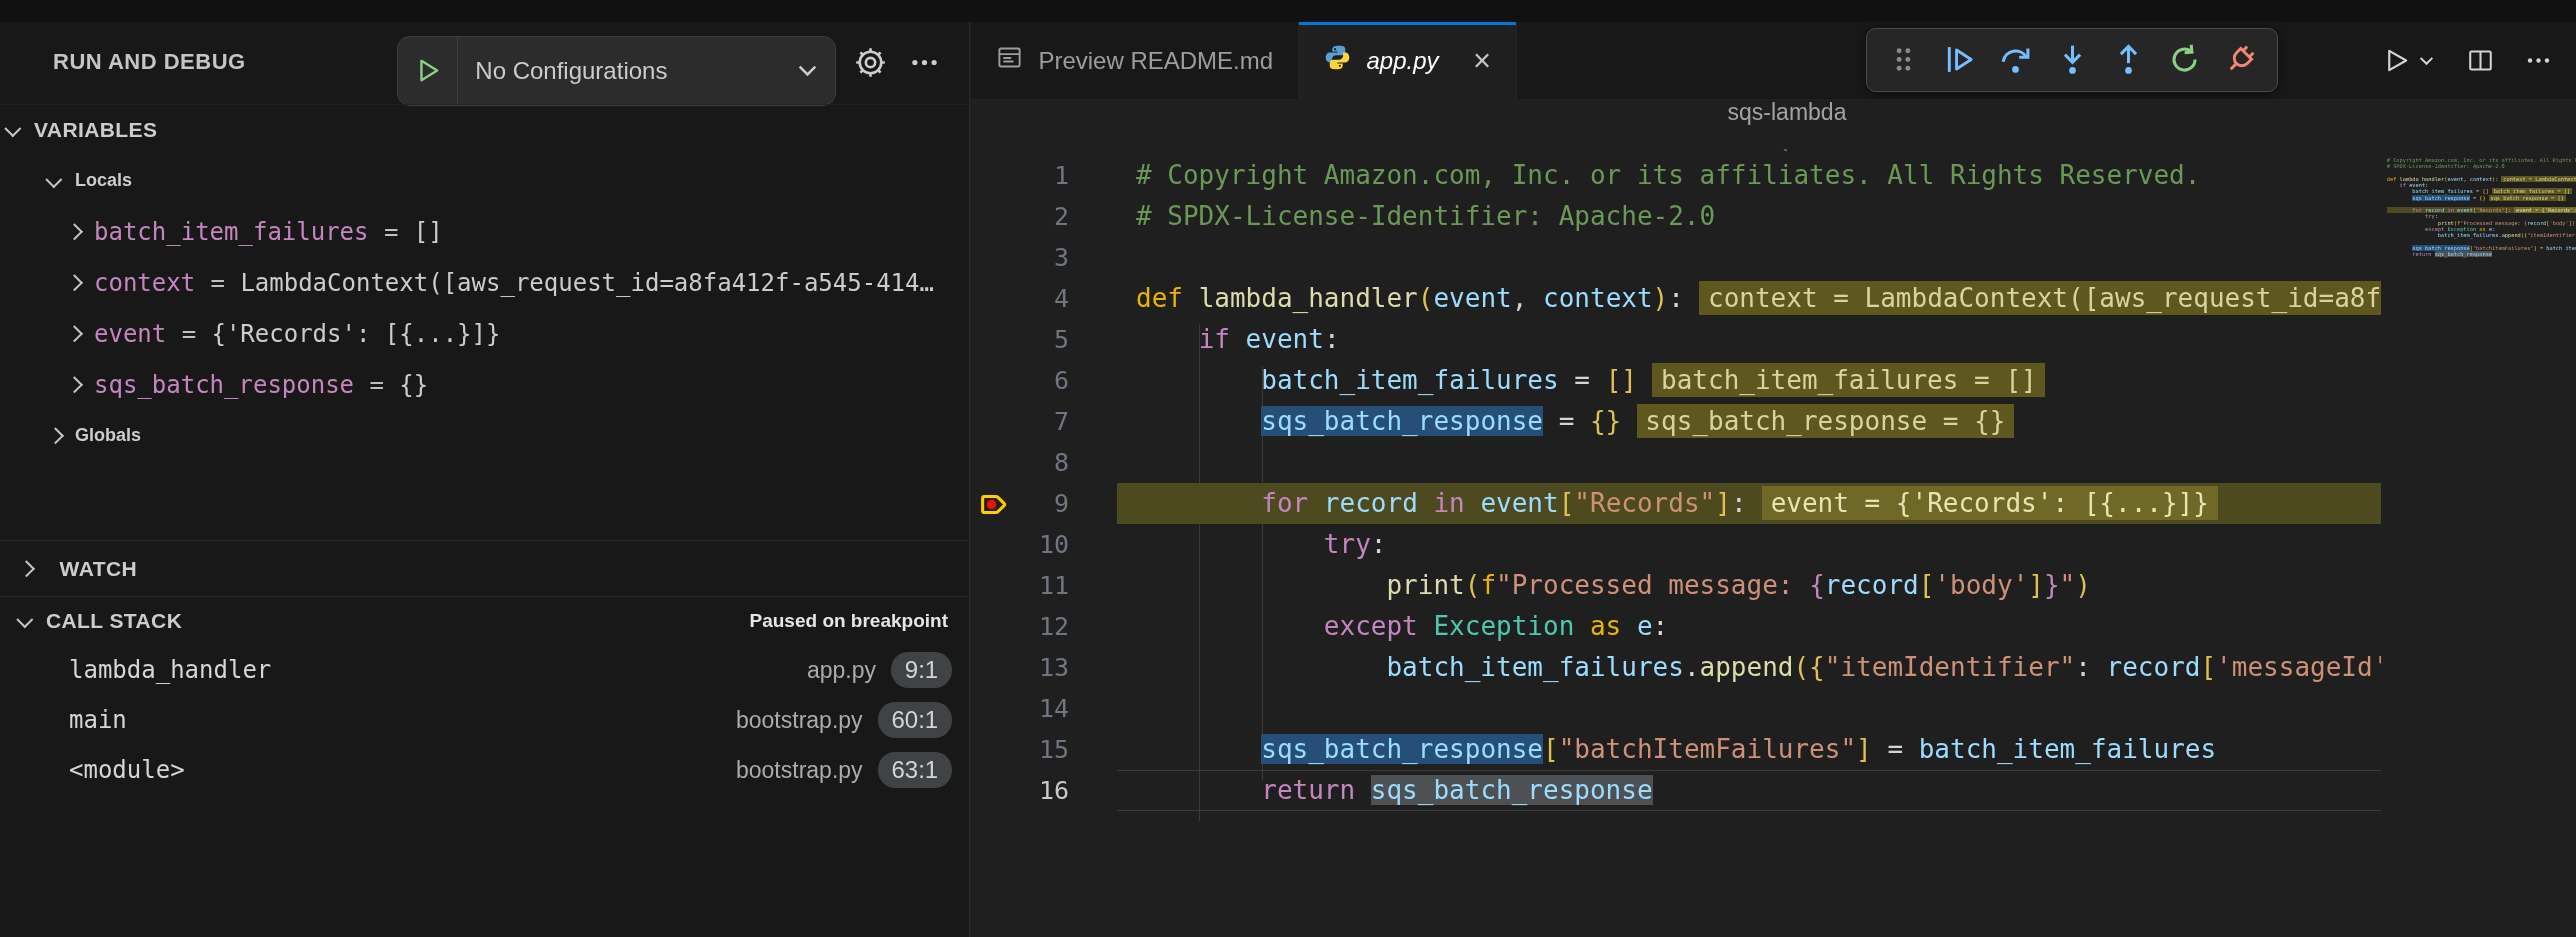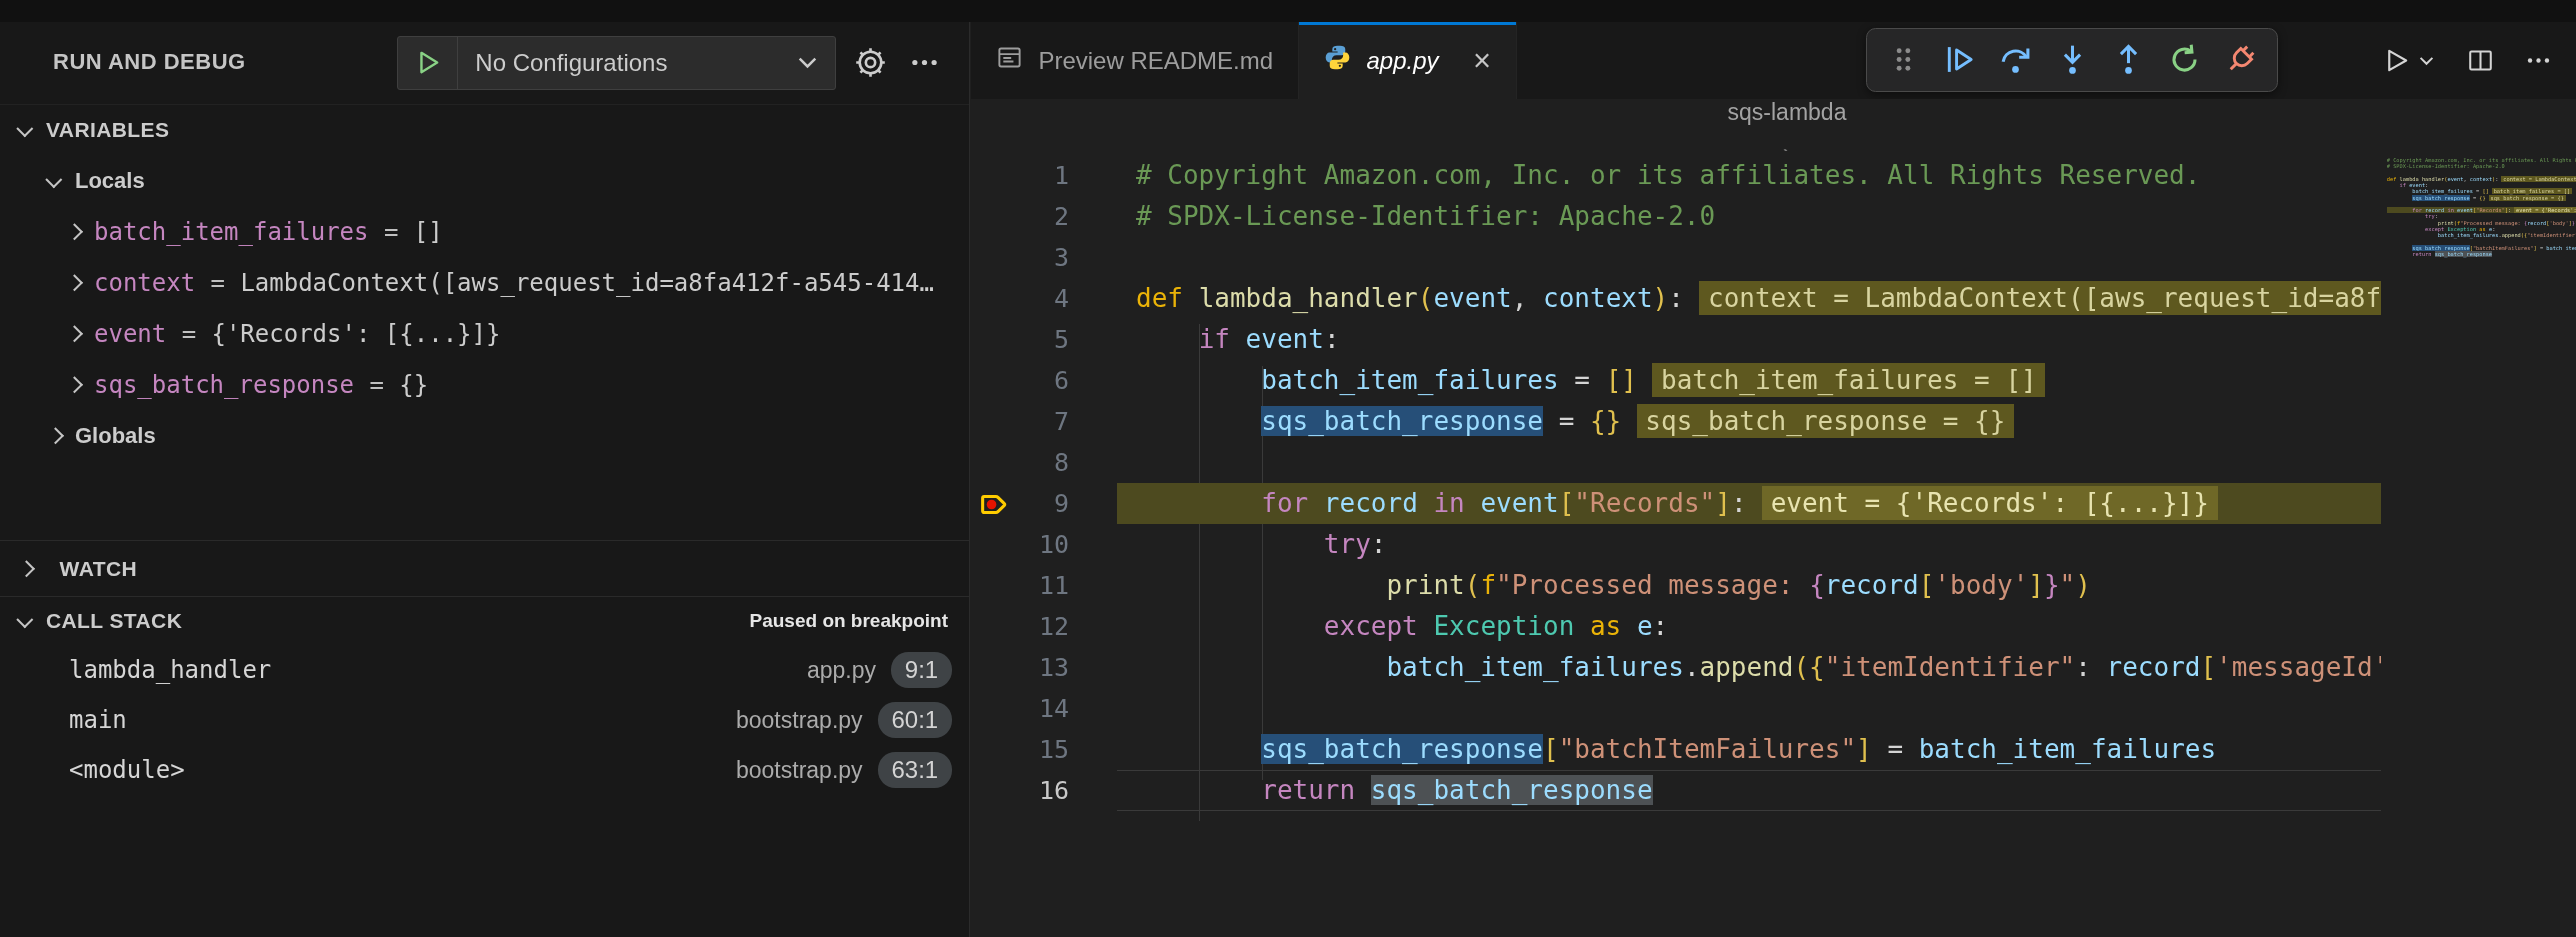--- a/index.html
+++ b/index.html
@@ -7,38 +7,38 @@
   #root {
     position:relative; width:2576px; height:938px; overflow:hidden;
     background:#1f1f1f; font-family:"Liberation Sans", sans-serif; color:#cccccc;margin-top:22px;
   }
   
   #sidebar { position:absolute; left:0; top:0; width:970px; height:938px;
     background:#181818; border-right:1px solid #2b2b2b; }
   .sb-header { position:relative; height:82px; }
   .sb-title { position:absolute; left:53px; top:27px; font-size:22px; font-weight:700;
     color:#c5c5c5; letter-spacing:0.5px; }
-  .config-dropdown { position:absolute; left:397px; top:13.5px; width:439px; height:54px;
-    background:#2c2c2c; border:1px solid #3f3f3f; border-radius:3px;
+  .config-dropdown { position:absolute; left:397px; top:13.5px; width:439px; height:70px;
+    background:#2c2c2c; border:1px solid #3f3f3f; border-radius:13px;
     display:flex; align-items:center; cursor:pointer; }
   .dd-play { width:60px; height:100%; display:flex; align-items:center; justify-content:center;
     border-right:1px solid #3f3f3f; }
   .dd-label { flex:1; padding-left:17.3px; font-size:24px; color:#cccccc; }
   .dd-chevron { width:56px; display:flex; justify-content:center; }
   .sb-action { position:absolute; top:19px; display:flex; align-items:center; justify-content:center;
     width:42px; height:42px; border-radius:5.8px; cursor:pointer; }
   #gear-btn { left:849px; }
   #sb-dots { left:903px; }
   .section { position:absolute; left:0; right:0; }
   #sec-variables { top:82px; border-top:1px solid #222; }
-  .sec-title-row { height:50px; display:flex; align-items:center; padding-left:19px; gap:15.4px; }
+  .sec-title-row { height:50px; display:flex; align-items:center; padding-left:7px; gap:15.4px; }
   .sec-title { font-size:21px; font-weight:700; color:#cccccc; letter-spacing:0.4px; }
   .tree-row { height:51px; display:flex; align-items:center; gap:15.4px; cursor:pointer; }
   .scope-row { padding-left:48px; }
-  .scope-label { font-size:22px; font-weight:700; color:#cccccc; }
+  .scope-label { font-size:18px; font-weight:700; color:#cccccc; }
   .var-row { padding-left:67px; font-family:"DejaVu Sans Mono", monospace; font-size:24px; white-space:nowrap; overflow:hidden; }
   .var-name { color:#c586c0; }
   .var-eq { color:#c0c0c0; }
   .var-val { color:#cccccc; }
   #sec-watch { top:518px; height:57px; border-top:1px solid #2a2a2a; border-bottom:1px solid #2a2a2a;
     display:flex; align-items:center; padding-left:19px; gap:29px; }
   #sec-callstack { top:575px; }
   .cs-header { height:48px; display:flex; align-items:center; padding:0 21px 0 19px; gap:15.4px; }
   .cs-status { margin-left:auto; font-size:19px; font-weight:700; color:#e6e6e6; }
   .frame-row { height:50px; display:flex; align-items:center; padding:0 17.3px 0 69px; cursor:pointer; }

